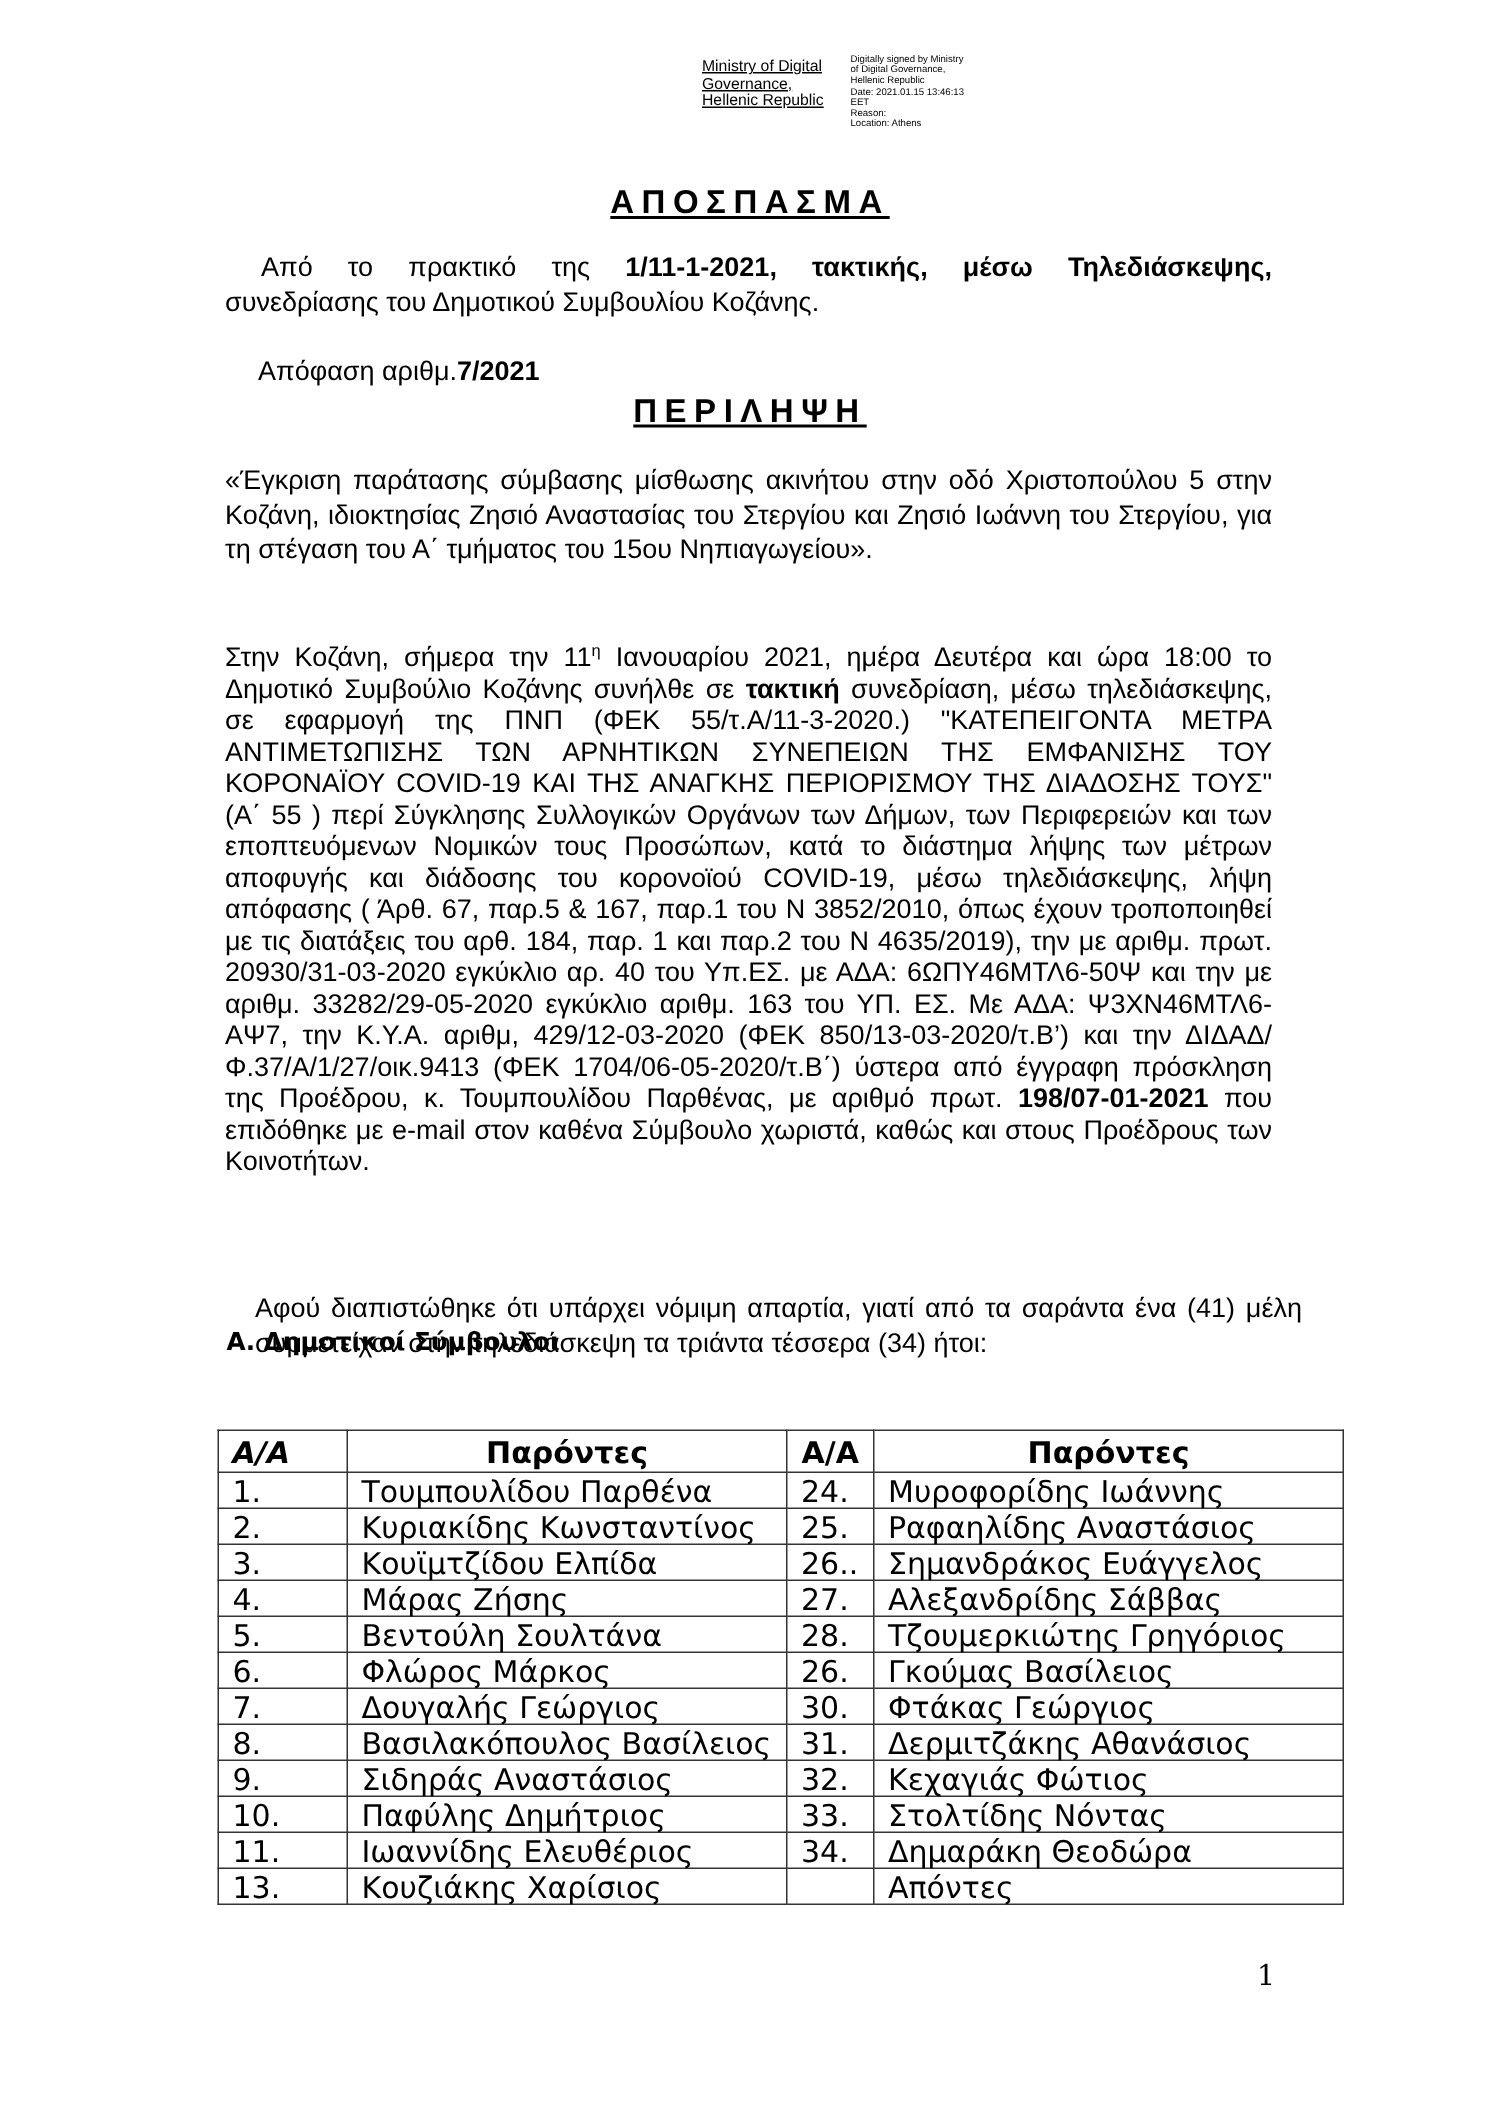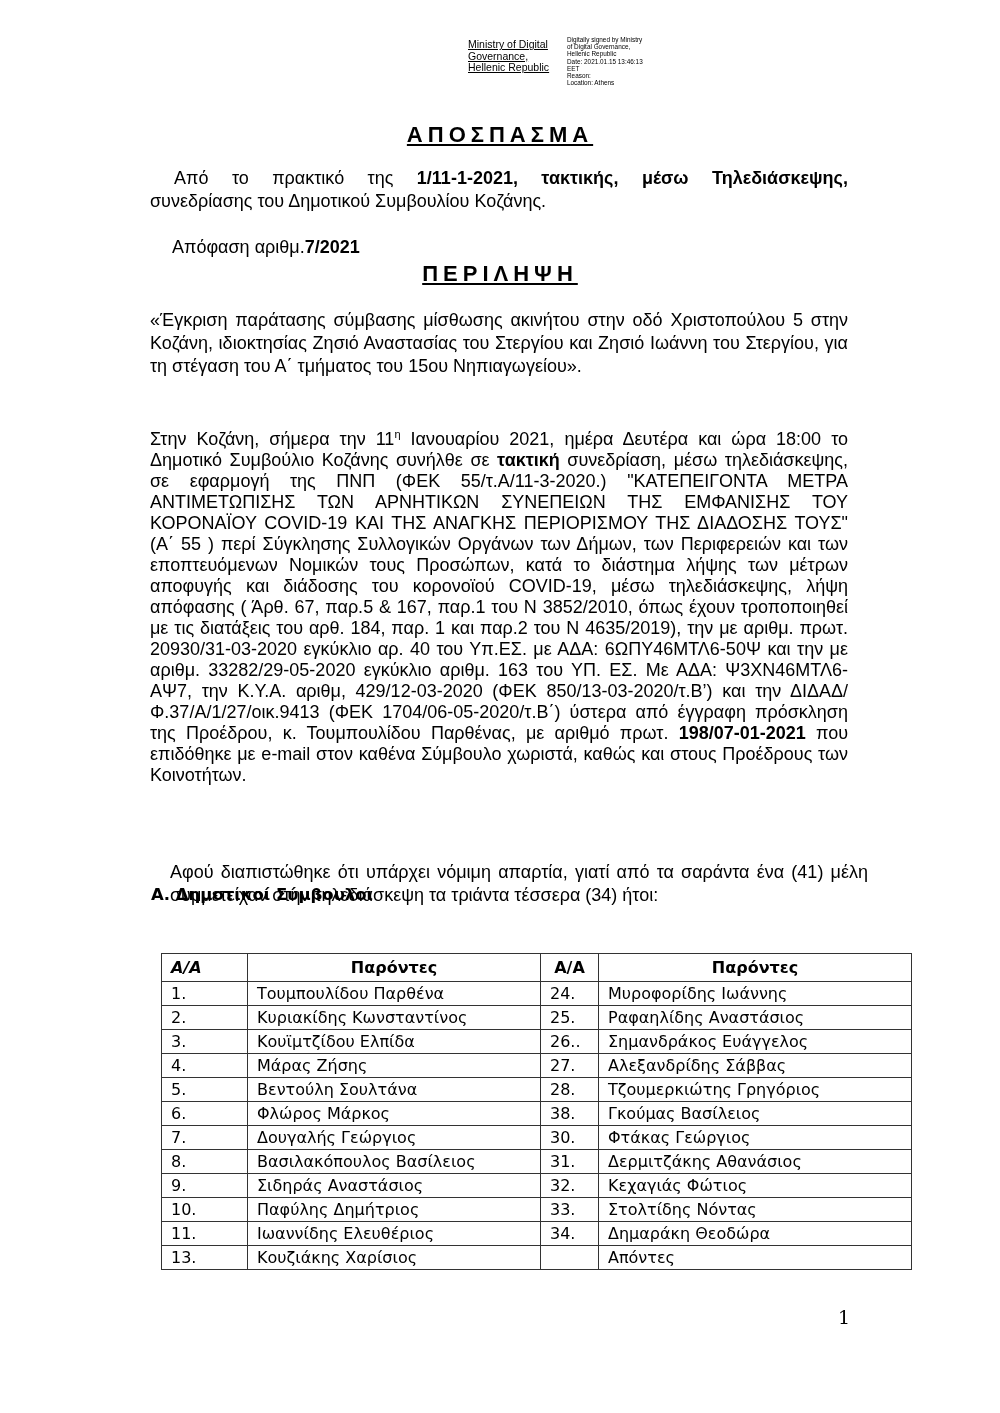--- a/index.html
+++ b/index.html
@@ -10,21 +10,21 @@
   .sig-left { left: 468px; top: 39px; width: 96px; font-family: "Liberation Sans", sans-serif; font-size: 10.5px; line-height: 11.5px; text-align: left; text-decoration: underline; }
   .sig-right { left: 567px; top: 36px; width: 110px; font-family: "Liberation Sans", sans-serif; font-size: 6.4px; line-height: 7.2px; }
 
   .body-text { font-family: "Liberation Sans", sans-serif; font-size: 18px; line-height: 23.2px; }
   .title-spaced { font-family: "Liberation Sans", sans-serif; font-weight: bold; font-size: 22px; letter-spacing: 5px; text-decoration: underline; text-align: center; }
   .justify { text-align: justify; text-align-last: left; }
   .justify-full { text-align: justify; text-align-last: justify; }
   b { font-weight: bold; }
 
   
-  table.members { position: absolute; left: 161px; top: 953px; width: 751px; border-collapse: collapse; font-family: "DejaVu Sans", sans-serif; font-size: 16px; }
+  table.members { position: absolute; left: 145px; top: 953px; width: 751px; border-collapse: collapse; font-family: "DejaVu Sans", sans-serif; font-size: 20px; }
   table.members td, table.members th { border: 1.5px solid #333; padding: 0 0 0 9px; height: 23px; line-height: 22px; white-space: nowrap; text-align: left; font-weight: normal; }
   table.members tr.hdr th { height: 27px; font-weight: bold; }
   table.members th.c-aa1 { font-style: italic; }
   table.members th.center { text-align: center; padding-left: 0; }
   .col1 { width: 76px; } .col2 { width: 292px; } .col3 { width: 57px; } .col4 { width: auto; }
   .strong { font-weight: bold; }
 
   .page-num { left: 838px; top: 1306px; font-family: "DejaVu Serif", serif; font-size: 19px; }
 </style>
 </head>
@@ -102,21 +102,21 @@
       </tr>
   <tr>
         <td>5.</td>
         <td>Βεντούλη Σουλτάνα</td>
         <td>28.</td>
         <td>Τζουμερκιώτης Γρηγόριος</td>
       </tr>
   <tr>
         <td>6.</td>
         <td>Φλώρος Μάρκος</td>
-        <td>38.</td>
+        <td>26.</td>
         <td>Γκούμας Βασίλειος</td>
       </tr>
   <tr>
         <td>7.</td>
         <td>Δουγαλής Γεώργιος</td>
         <td>30.</td>
         <td>Φτάκας Γεώργιος</td>
       </tr>
   <tr>
         <td>8.</td>

